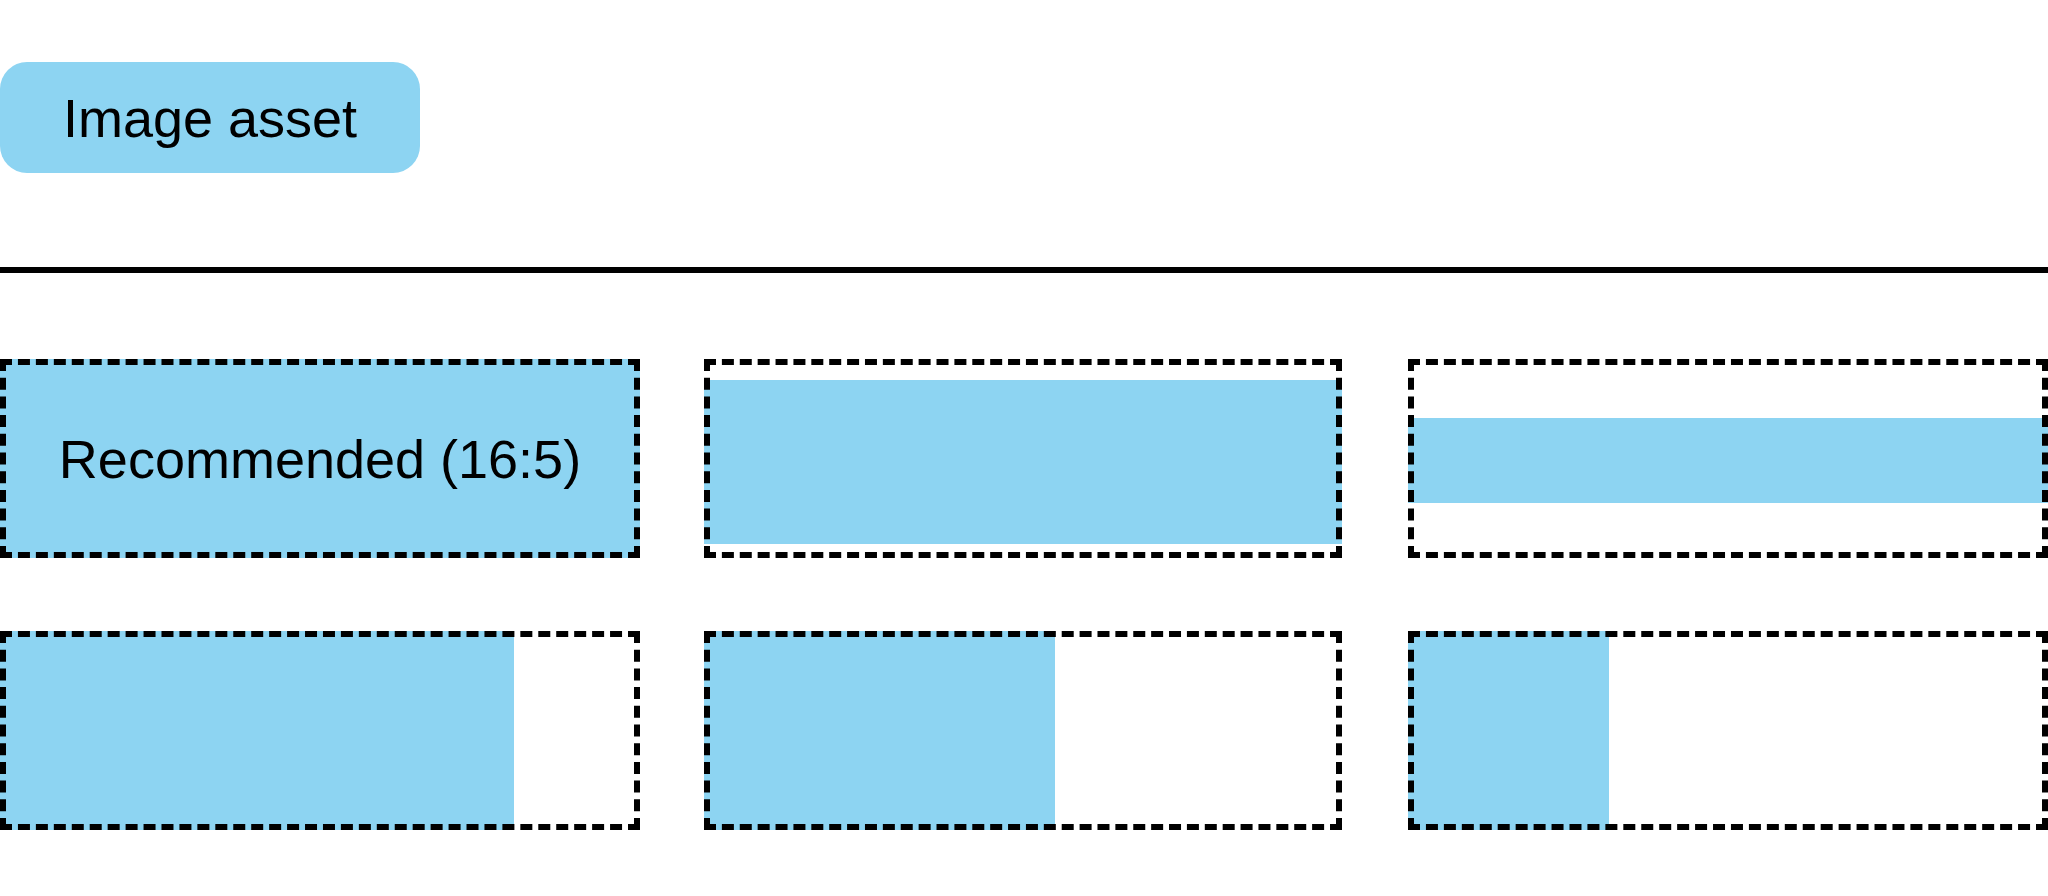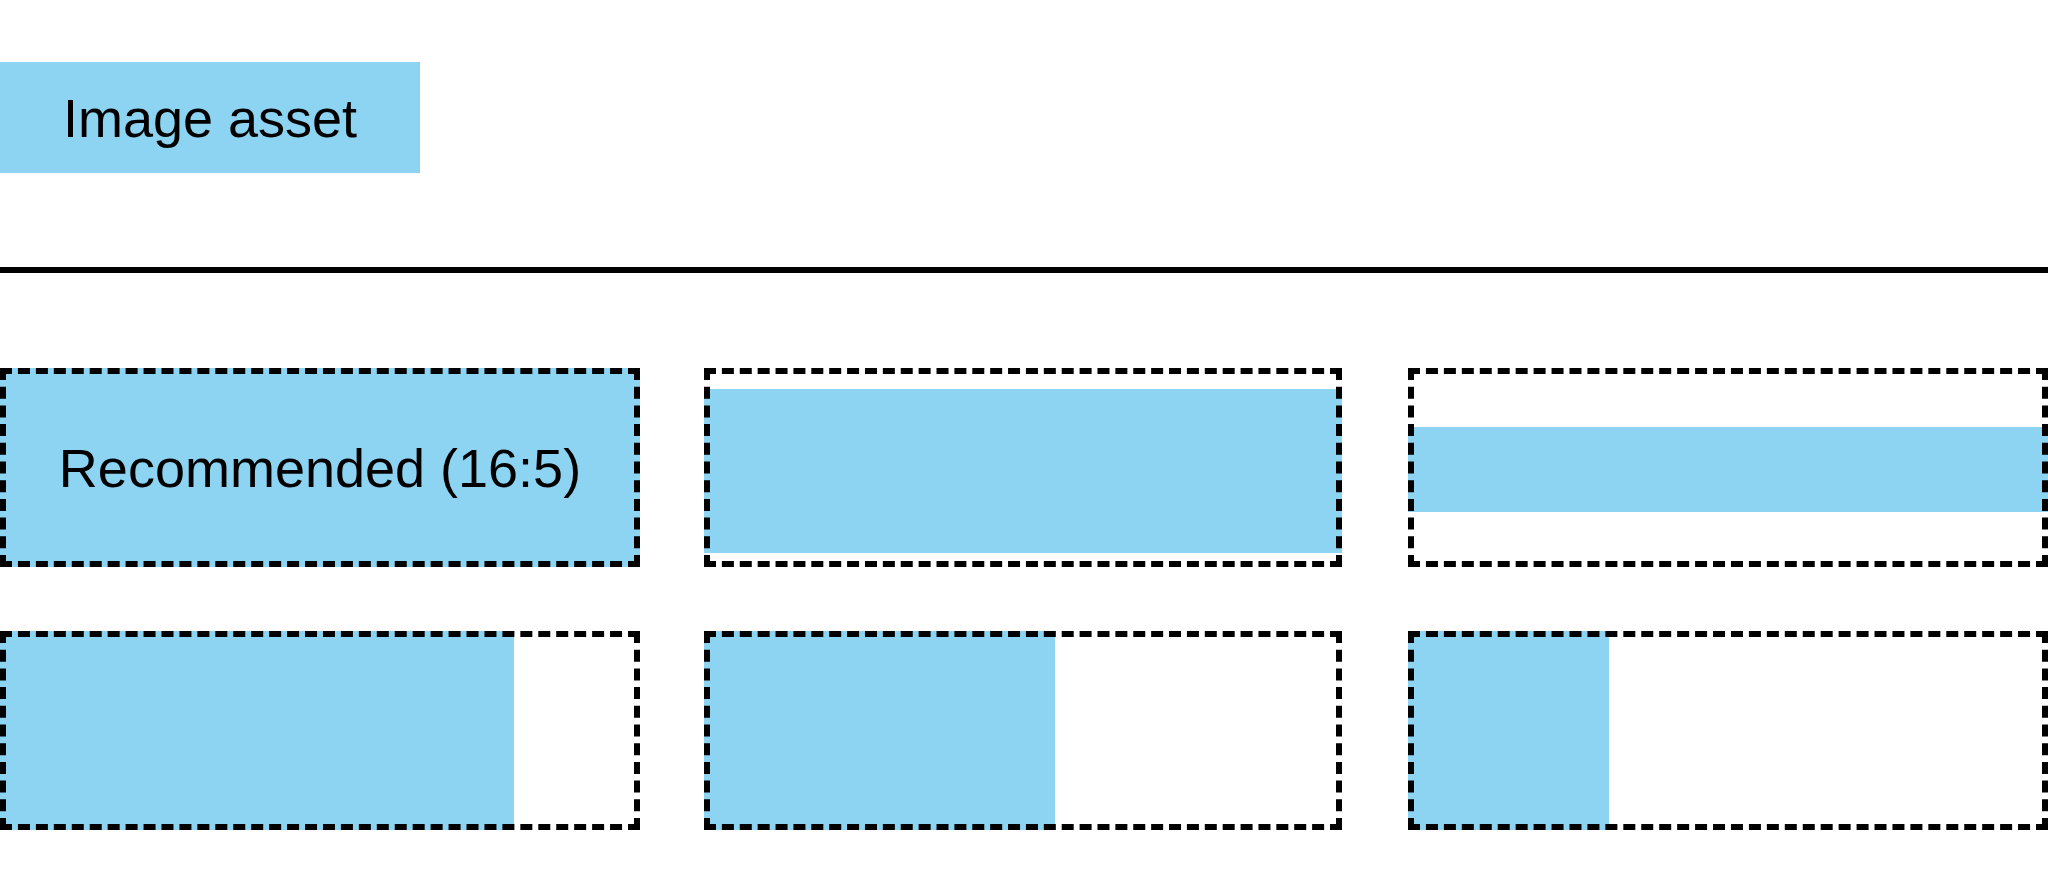--- a/index.html
+++ b/index.html
@@ -22,21 +22,21 @@
     letter-spacing: 0;
     color: var(--text, #000000);
     white-space: nowrap;
   }
   
   .legend-swatch {
     position: absolute;
     left: 0; top: 62px;
     width: 420px; height: 111px;
     background: var(--asset-blue, #8DD4F2);
-    display: flex; align-items: center; justify-content: center;
+    display: flex; align-items: center; justify-content: center; border-radius: 27px;
   }
   .legend-space {
     position: absolute;
     left: 455px; top: 62px;
     width: 907px; height: 111px;
     box-sizing: border-box;
     display: flex; align-items: center; justify-content: center;
     background: transparent;
   }
   
@@ -44,21 +44,21 @@
     position: absolute;
     left: 0; top: 267px;
     width: 2048px; height: 6px;
     background: var(--border, #000000);
   }
   
   .example-box {
     position: absolute;
     box-sizing: border-box;
   }
-  .row-1 { top: 368px; height: 199px; }
+  .row-1 { top: 359px; height: 199px; }
   .row-2 { top: 631px; height: 199px; }
   .col-1 { left: 0;      width: 640px; }
   .col-2 { left: 704px;  width: 638px; }
   .col-3 { left: 1408px; width: 640px; }
   .asset-fill {
     position: absolute;
     background: var(--asset-blue, #8DD4F2);
   }
   .dash-border {
     position: absolute;

